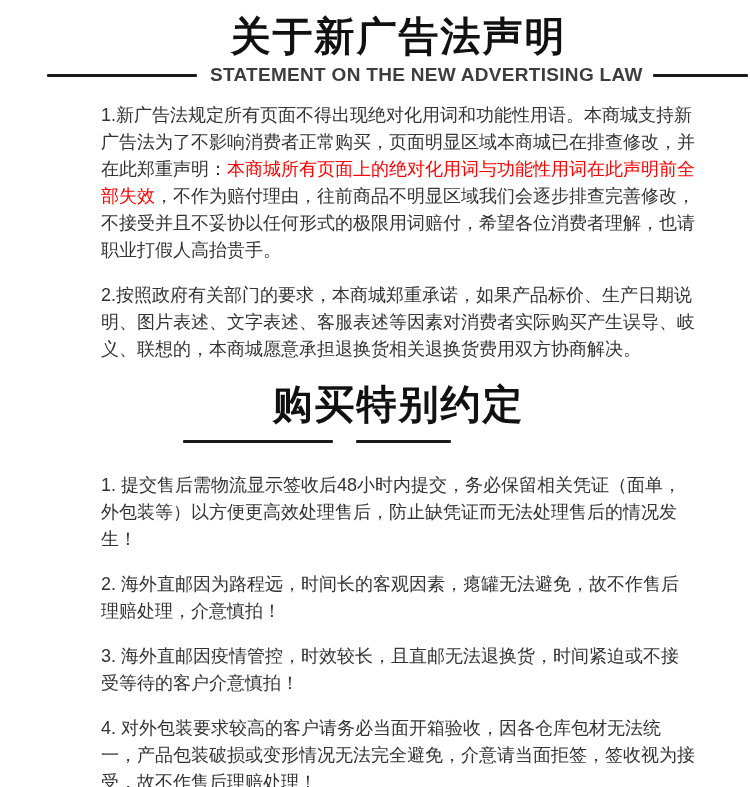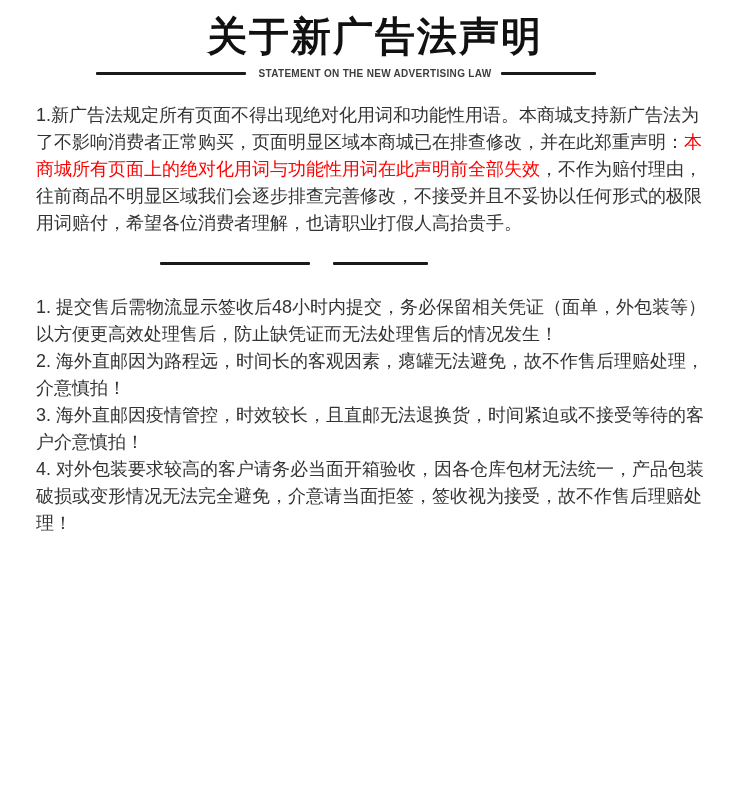--- a/index.html
+++ b/index.html
@@ -5,21 +5,21 @@
   html, body { margin: 0; padding: 0; background: #ffffff; }
   .page {
     position: relative;
     width: 750px;
     min-height: 787px;
     margin: 0 auto;
     background: #ffffff;
     font-family: "Liberation Sans", sans-serif;
     overflow: hidden;
   }
-  section { display: block; }
+  section { display: block; padding-left: 47px; }
   .sec-title {
     margin: 0;
     text-align: center;
     font-size: 40px;
     line-height: 46px;
     font-weight: 700;
     letter-spacing: 2px;
     color: #111111;
   }
   .divider {
@@ -30,34 +30,34 @@
     height: 18px;
   }
   .divider .line {
     height: 3px;
     background: #1a1a1a;
     border-radius: 1px;
   }
   .divider .line.left  { justify-self: end;   width: 150px; margin-right: 13px; }
   .divider .line.right { justify-self: start; width: 95px;  margin-left: 10px; }
   .subtitle {
-    font-size: 10px;
+    font-size: 19px;
     font-weight: 600;
     letter-spacing: 0.3px;
     color: #3d3d3d;
     white-space: nowrap;
   }
   .body {
     margin: 20px 36px 0 36px;
     font-size: 18px;
     line-height: 27px;
     color: #333333;
     text-align: left;
   }
-  .body p { margin: 0; padding: 0; }
+  .body p { margin: 18px; padding: 0; }
   .seg-black { color: #333333; }
   .seg-red   { color: #fe0000; }
 
   #sec-advertising-law { padding-top: 13px; }
   #sec-purchase-agreement { margin-top: 17px; }
   #sec-purchase-agreement .body { margin-top: 20px; }
   #sec-after-sales { margin-top: 10px; padding-bottom: 18px; }
   #sec-after-sales .body { margin-top: 22px; }
 </style>
 </head>
@@ -67,24 +67,26 @@
 
   <section id="sec-advertising-law">
     <h1 class="sec-title">关于新广告法声明</h1>
     <div class="divider">
       <span class="line left"></span>
       <span class="subtitle">STATEMENT ON THE NEW ADVERTISING LAW</span>
       <span class="line right"></span>
     </div>
     <div class="body">
       <p><span class="seg-black">1.新广告法规定所有页面不得出现绝对化用词和功能性用语。本商城支持新广告法为了不影响消费者正常购买，页面明显区域本商城已在排查修改，并在此郑重声明：</span><span class="seg-red">本商城所有页面上的绝对化用词与功能性用词在此声明前全部失效</span><span class="seg-black">，不作为赔付理由，往前商品不明显区域我们会逐步排查完善修改，不接受并且不妥协以任何形式的极限用词赔付，希望各位消费者理解，也请职业打假人高抬贵手。</span></p>
+      <p><span class="seg-black">2.按照政府有关部门的要求，本商城郑重承诺，如果产品标价、生产日期说明、图片表述、文字表述、客服表述等因素对消费者实际购买产生误导、岐义、联想的，本商城愿意承担退换货相关退换货费用双方协商解决。</span></p>
     </div>
   </section>
 
   <section id="sec-purchase-agreement">
+    <h1 class="sec-title">购买特别约定</h1>
     <div class="divider">
       <span class="line left"></span>
       <span class="line right"></span>
     </div>
   </section>
 
   <section id="sec-after-sales">
     <div class="body">
       <p><span class="seg-black">1. 提交售后需物流显示签收后48小时内提交，务必保留相关凭证（面单，外包装等）以方便更高效处理售后，防止缺凭证而无法处理售后的情况发生！</span></p>
       <p><span class="seg-black">2. 海外直邮因为路程远，时间长的客观因素，瘪罐无法避免，故不作售后理赔处理，介意慎拍！</span></p>

